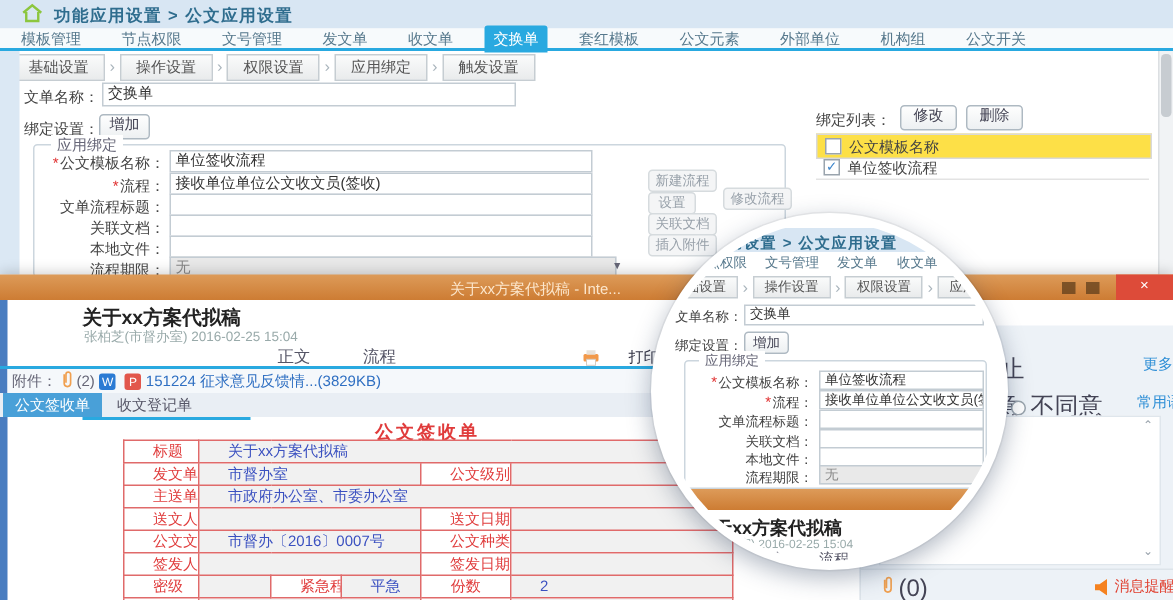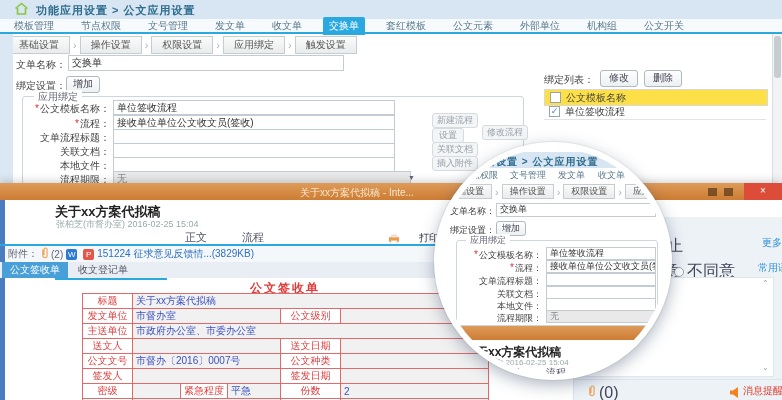--- a/index.html
+++ b/index.html
@@ -45,21 +45,21 @@
   .dtab.active{background:#29a9e0;color:#fff;text-align:center;}
   .dline{background:#29a9e0;}
   .attrow{background:#f5f8fb;border-bottom:1px solid #e3eaf1;display:flex;align-items:center;font-size:10px;color:#667;}
   .flink{color:#2f6fc2;font-size:10px;white-space:nowrap;margin-right:8px;}
   .ficon{width:11px;height:11px;border-radius:2px;color:#fff;font-size:8px;line-height:11px;text-align:center;margin:0 3px;flex:0 0 auto;}
   .ftabs{background:#e9eef4;display:flex;align-items:center;}
   .fchip{font-size:10px;color:#fff;background:#49a0d8;padding:1px 8px;margin-left:2px;}
   .fplain{font-size:10px;color:#556;margin-left:10px;}
   .sheet-title{font-size:12px;font-weight:bold;color:#e03b3b;text-align:center;letter-spacing:2px;}
   table.sheet{border-collapse:collapse;table-layout:fixed;}
-  table.sheet td{border:1px solid #e06a6a;height:13px;font-size:10px;padding:0 3px;overflow:hidden;white-space:nowrap;}
+  table.sheet td{border:1px solid #e06a6a;height:13px;font-size:10px;padding:0 19px;overflow:hidden;white-space:nowrap;}
   td.sl{color:#e03c3c;text-align:center;background:#fff;}
   td.sv{color:#3a50c0;background:#f1f1f1;}
   
   .panel{left:573px;top:17px;width:209px;height:200px;background:#edf2f7;border-left:1px solid #dde4ea;}
   .plink{font-size:10px;color:#2f8fd6;white-space:nowrap;}
   .stopico{width:11px;height:11px;border-radius:50%;background:#f58220;color:#fff;font-size:8px;line-height:11px;text-align:center;}
   .radio{width:8px;height:8px;border:1px solid #9aa4ad;border-radius:50%;background:#fff;display:inline-block;vertical-align:-1px;margin-right:3px;}
   .ptext{font-size:16px;color:#445;white-space:nowrap;}
   .obox{background:#fff;border:1px solid #dfe6ec;}
   .chev{font-size:8px;color:#9aa4ad;}

